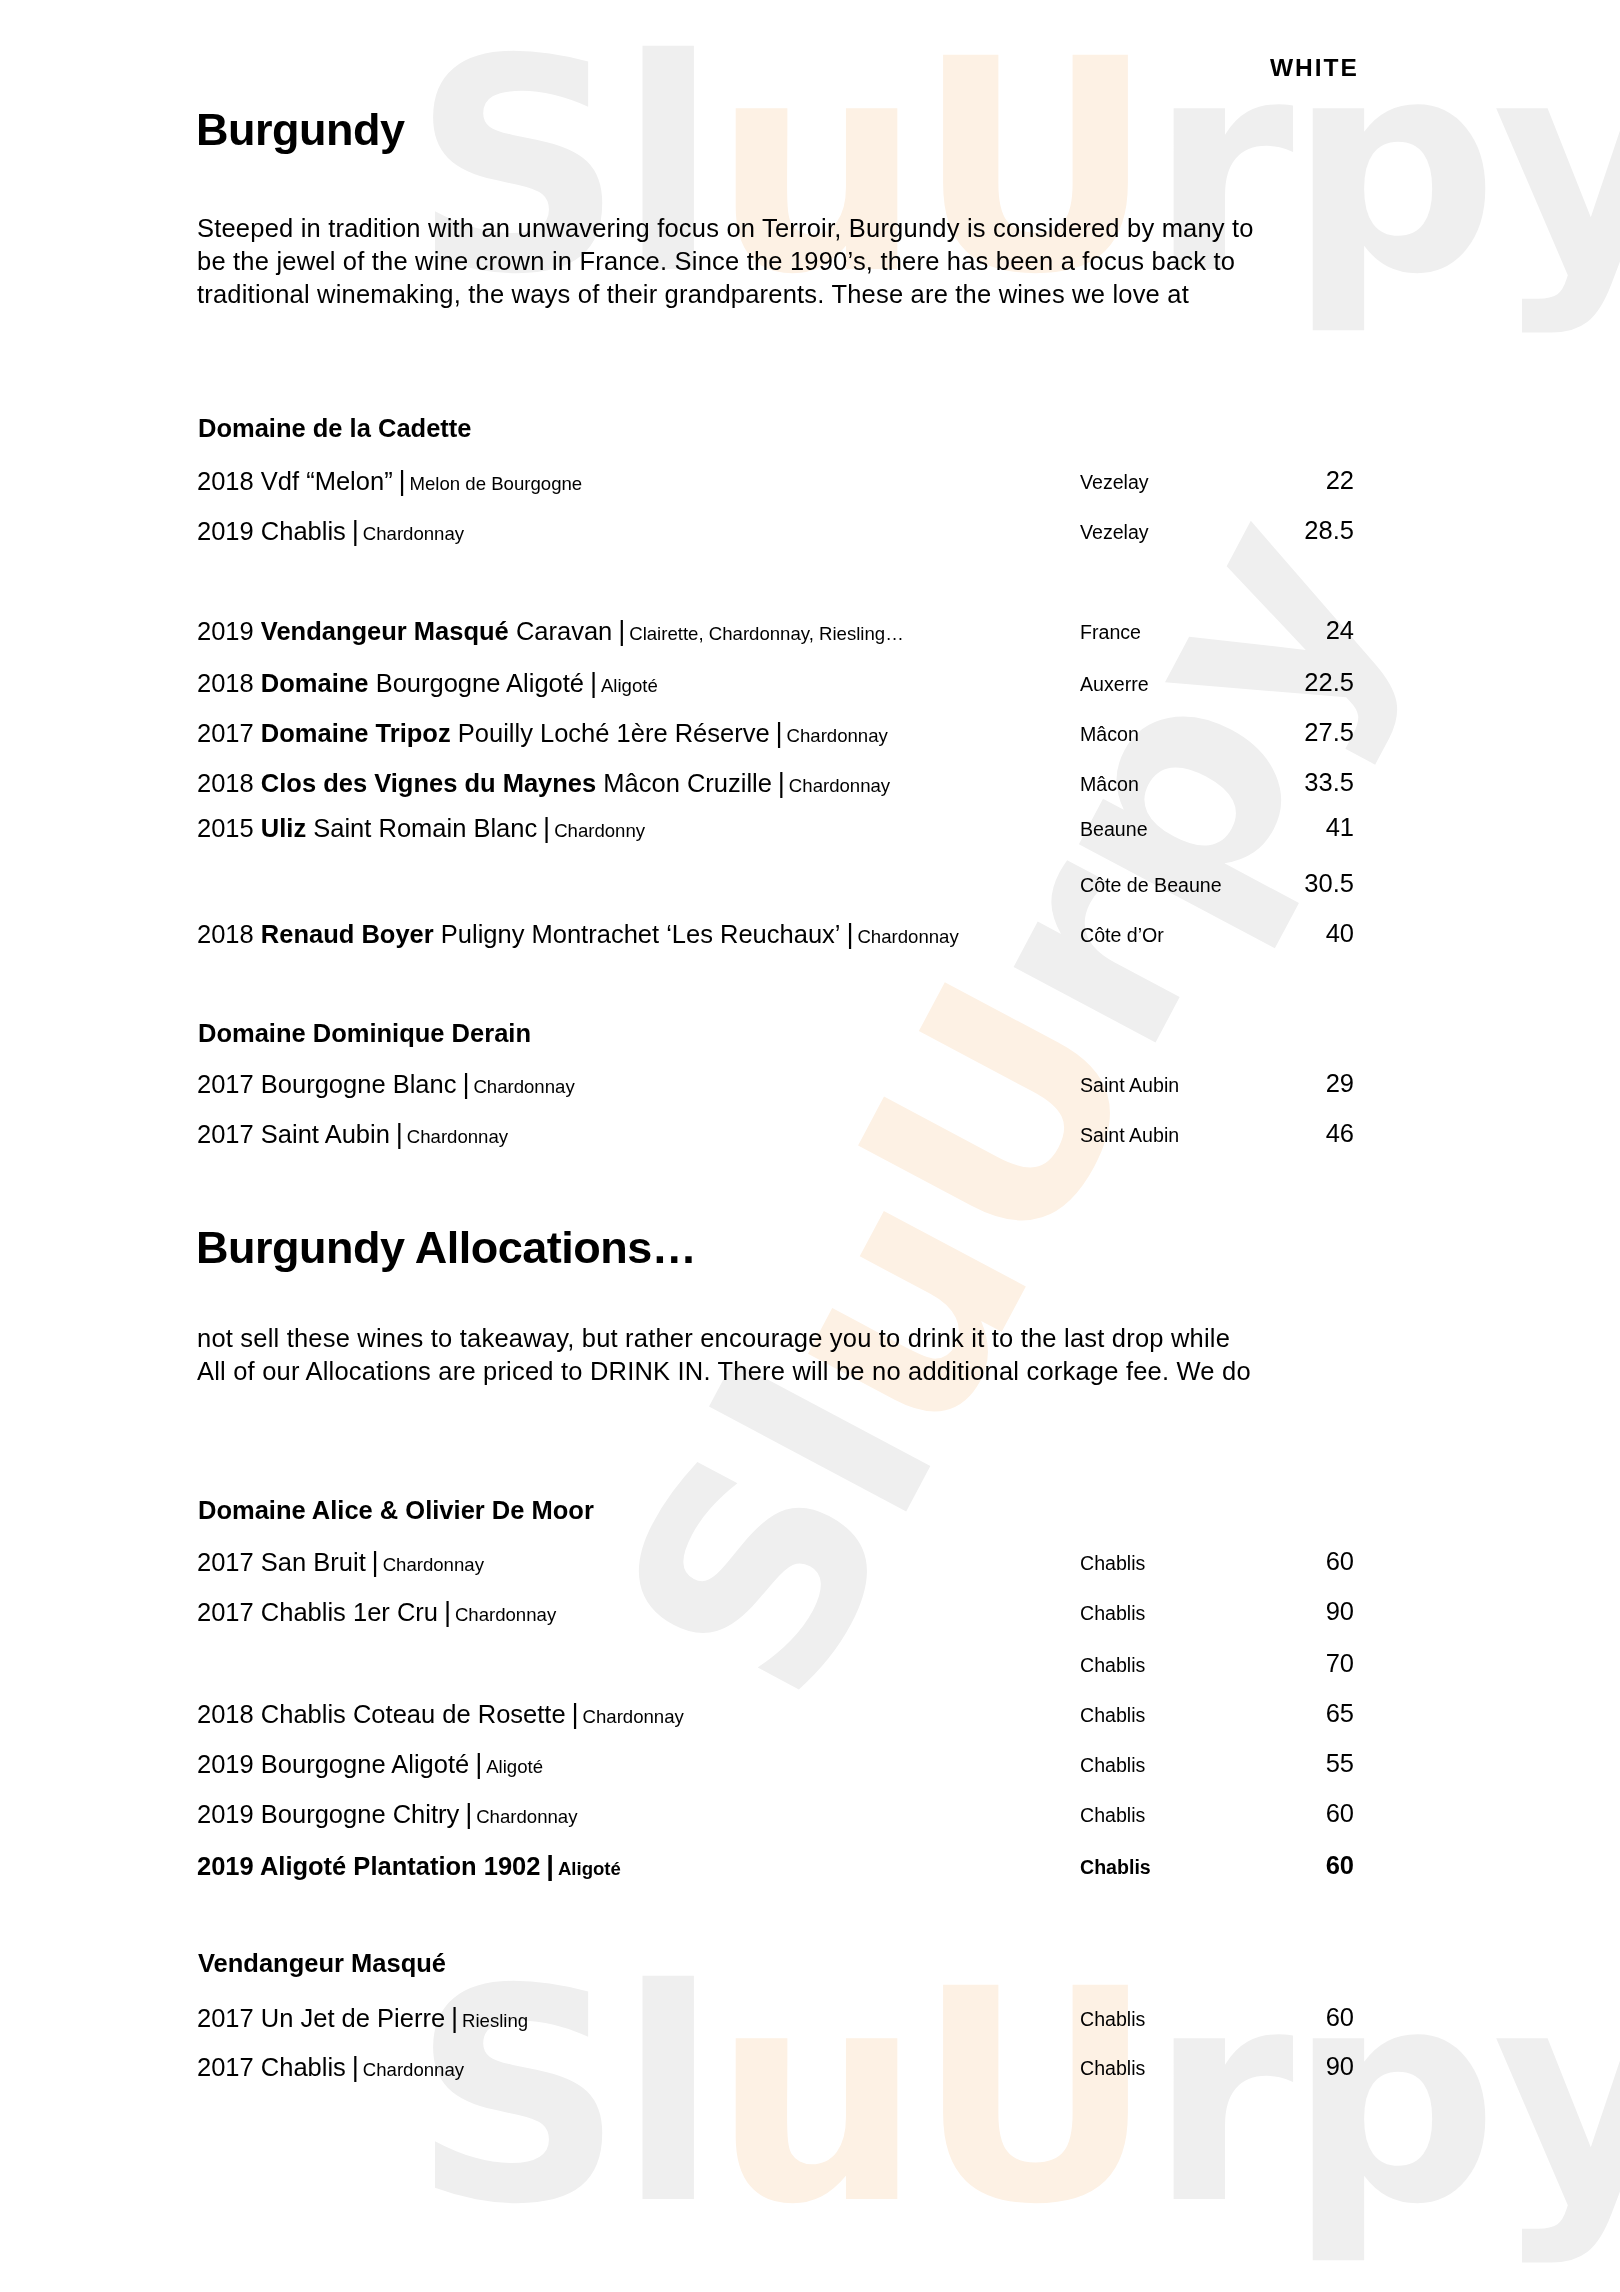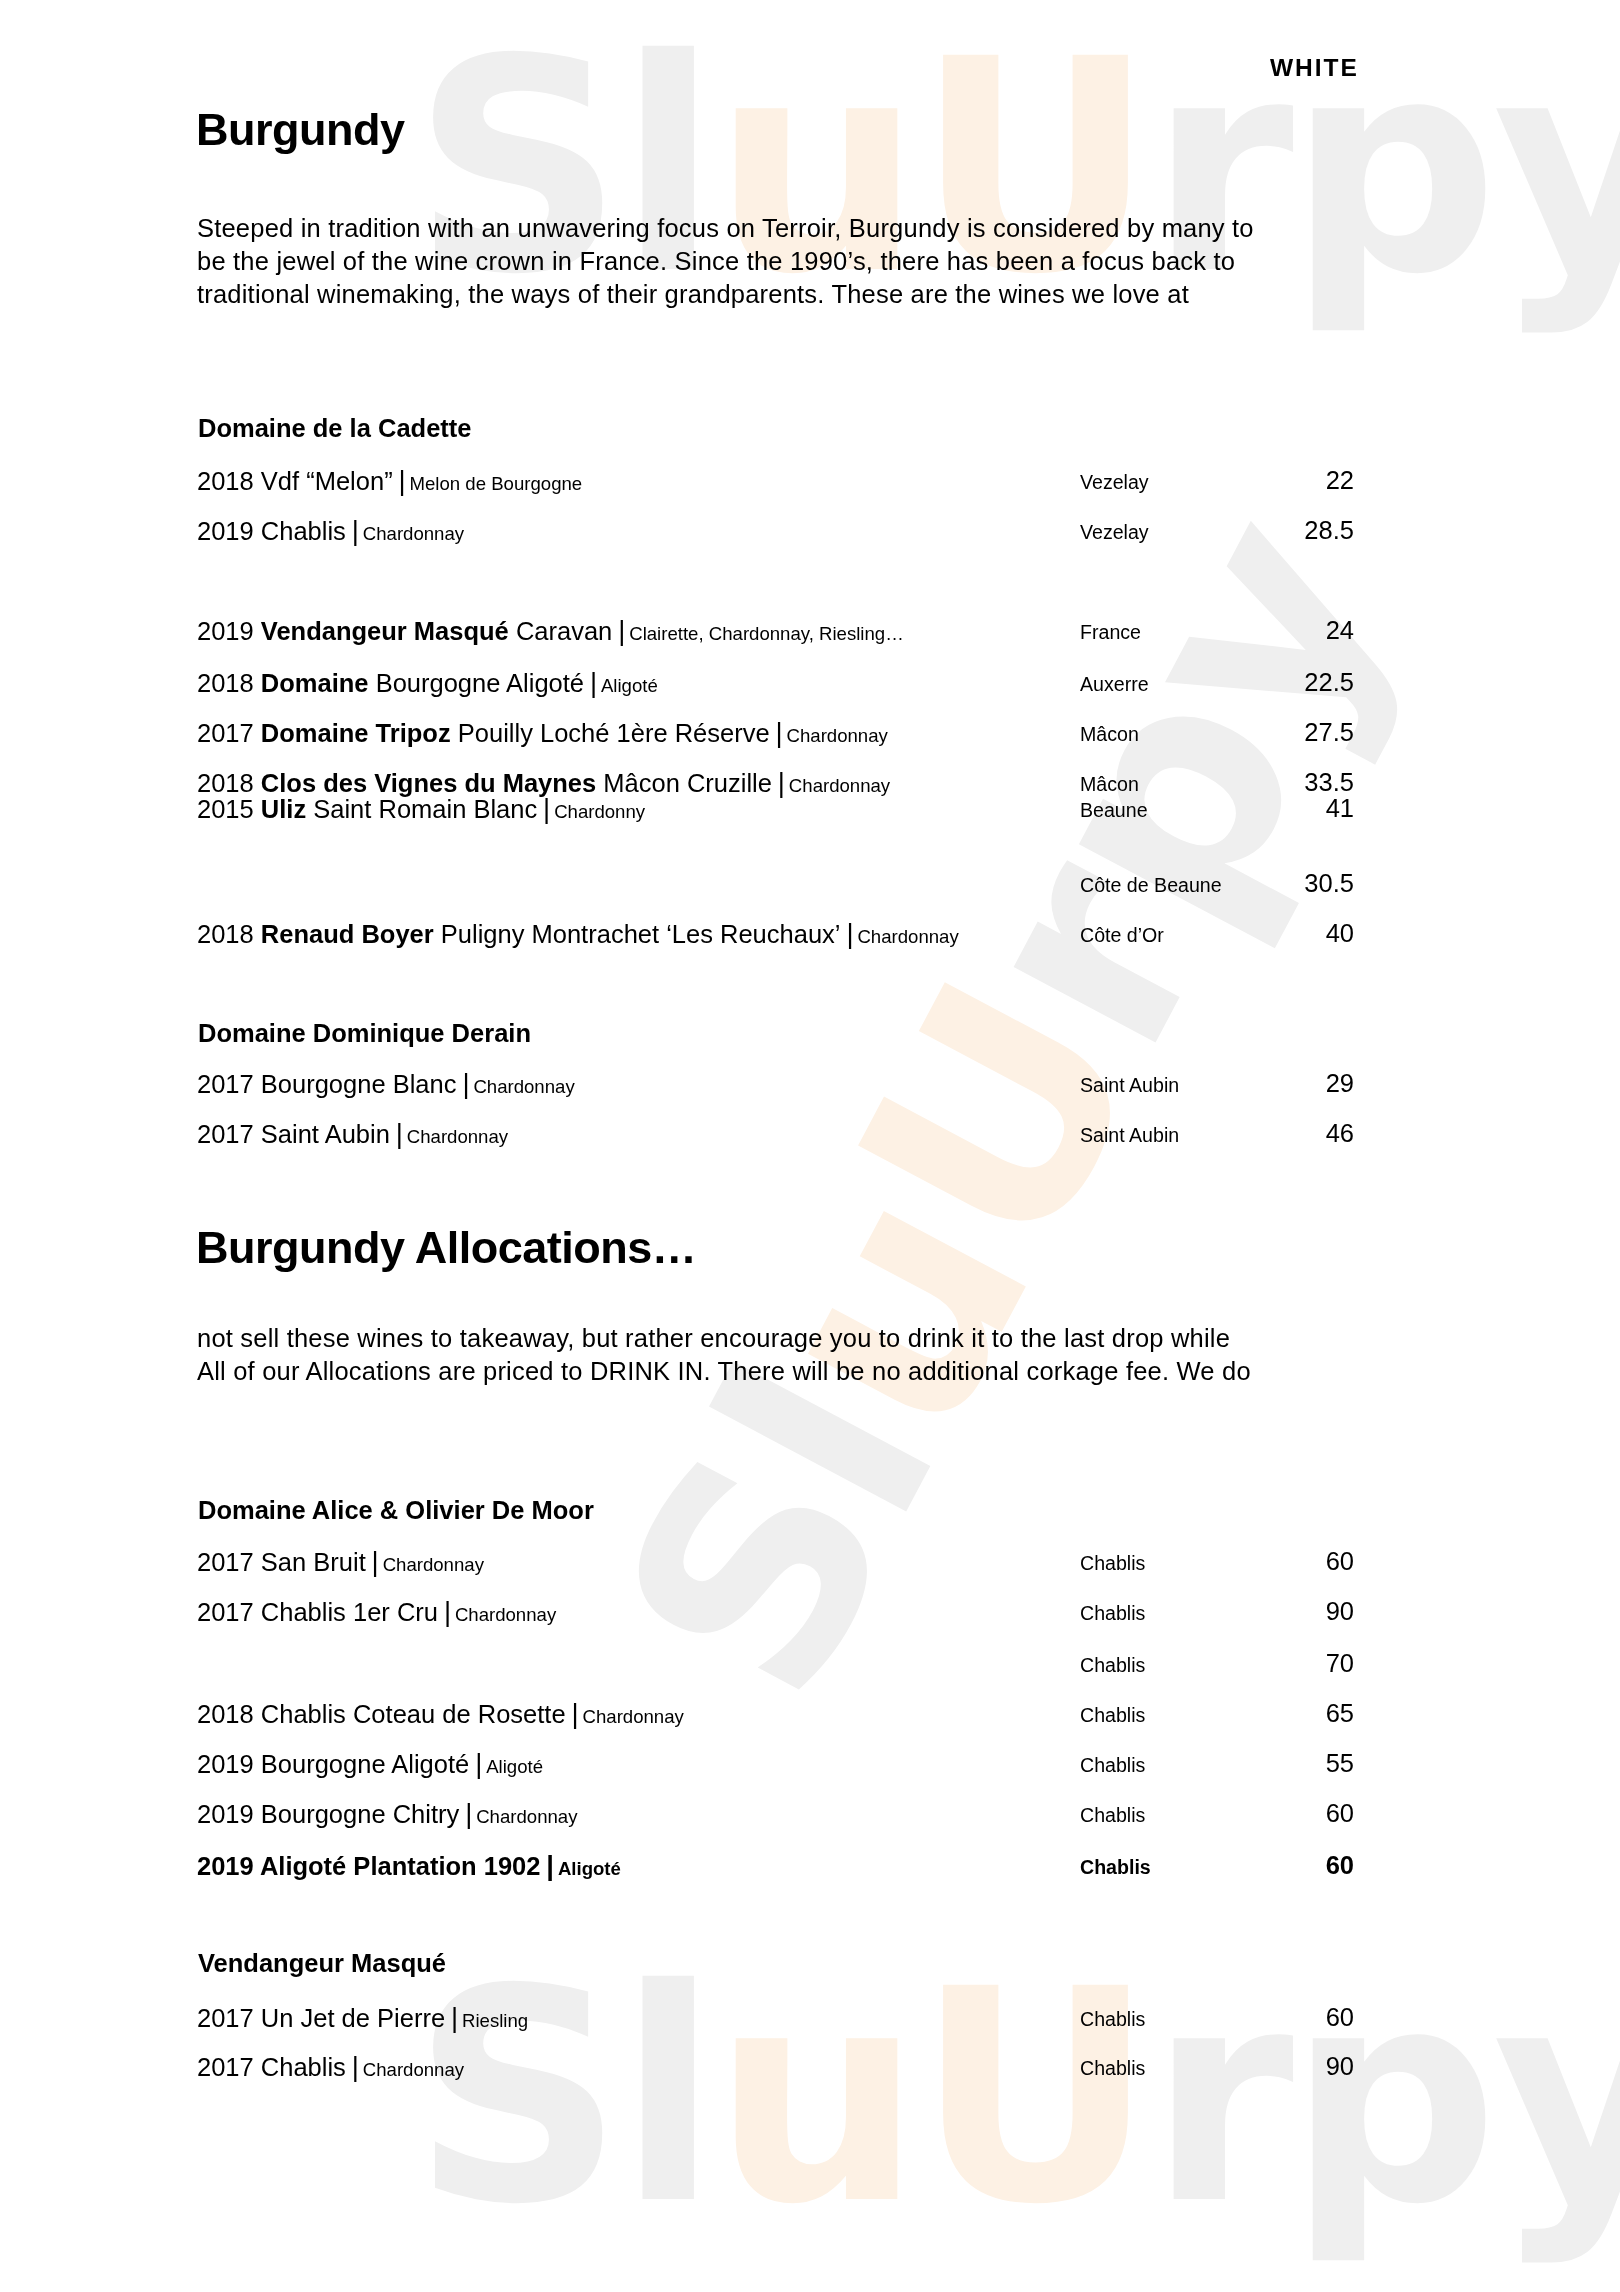--- a/index.html
+++ b/index.html
@@ -72,21 +72,21 @@
     <div class="abs row" style="top: 715px;">
     <span class="wine"><span>2017</span> <b>Domaine Tripoz</b><span> </span><span>Pouilly Loché 1ère Réserve</span><span class="sep">|</span><span class="grape">Chardonnay</span></span>
     <span class="region">Mâcon</span>
     <span class="price">27.5</span>
   </div>
     <div class="abs row" style="top: 765px;">
     <span class="wine"><span>2018</span> <b>Clos des Vignes du Maynes</b><span> </span><span>Mâcon Cruzille</span><span class="sep">|</span><span class="grape">Chardonnay</span></span>
     <span class="region">Mâcon</span>
     <span class="price">33.5</span>
   </div>
-    <div class="abs row" style="top: 791px;">
+    <div class="abs row" style="top: 810px;">
     <span class="wine"><span>2015</span> <b>Uliz</b><span> </span><span>Saint Romain Blanc</span><span class="sep">|</span><span class="grape">Chardonny</span></span>
     <span class="region">Beaune</span>
     <span class="price">41</span>
   </div>
     <div class="abs row" style="top: 866px;">
     <span class="region">Côte de Beaune</span>
     <span class="price">30.5</span>
   </div>
     <div class="abs row" style="top: 916px;">
     <span class="wine"><span>2018</span> <b>Renaud Boyer</b><span> </span><span>Puligny Montrachet ‘Les Reuchaux’</span><span class="sep">|</span><span class="grape">Chardonnay</span></span>

